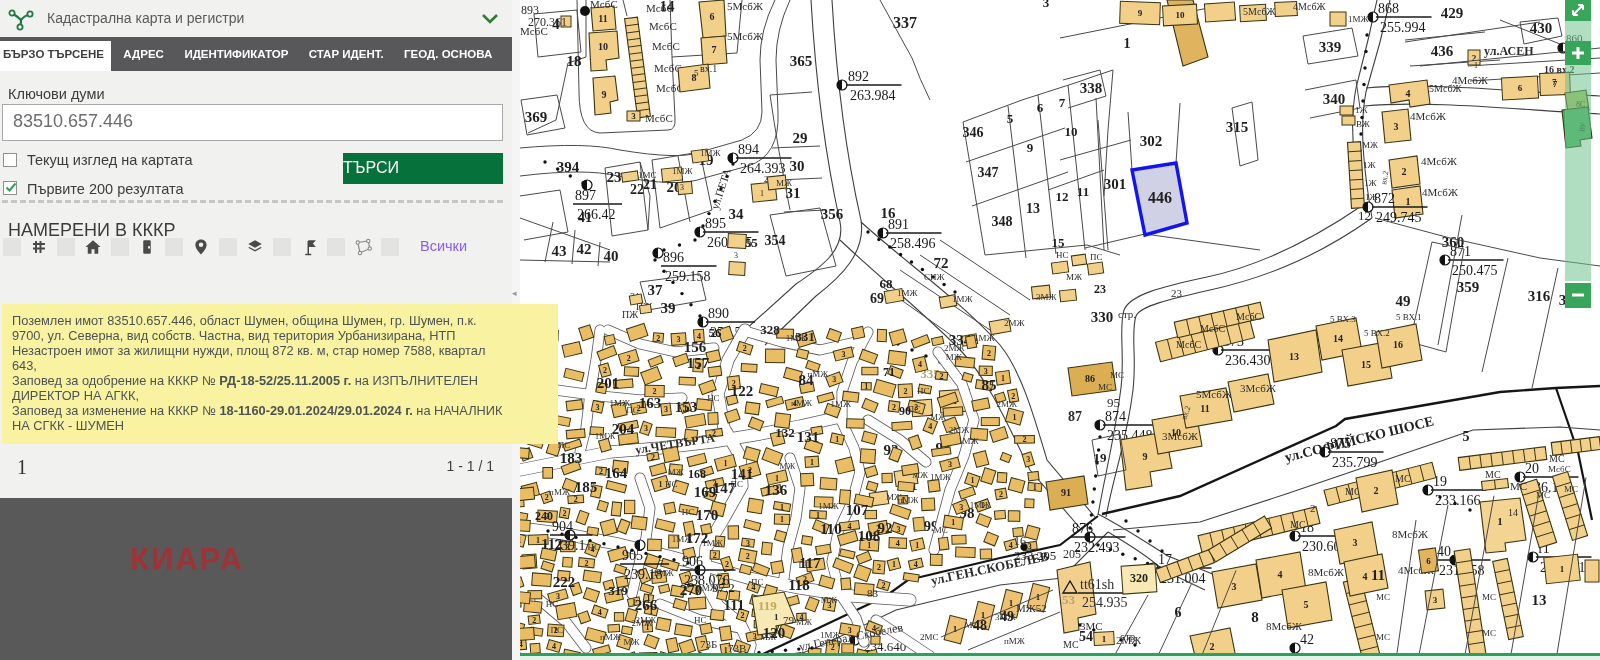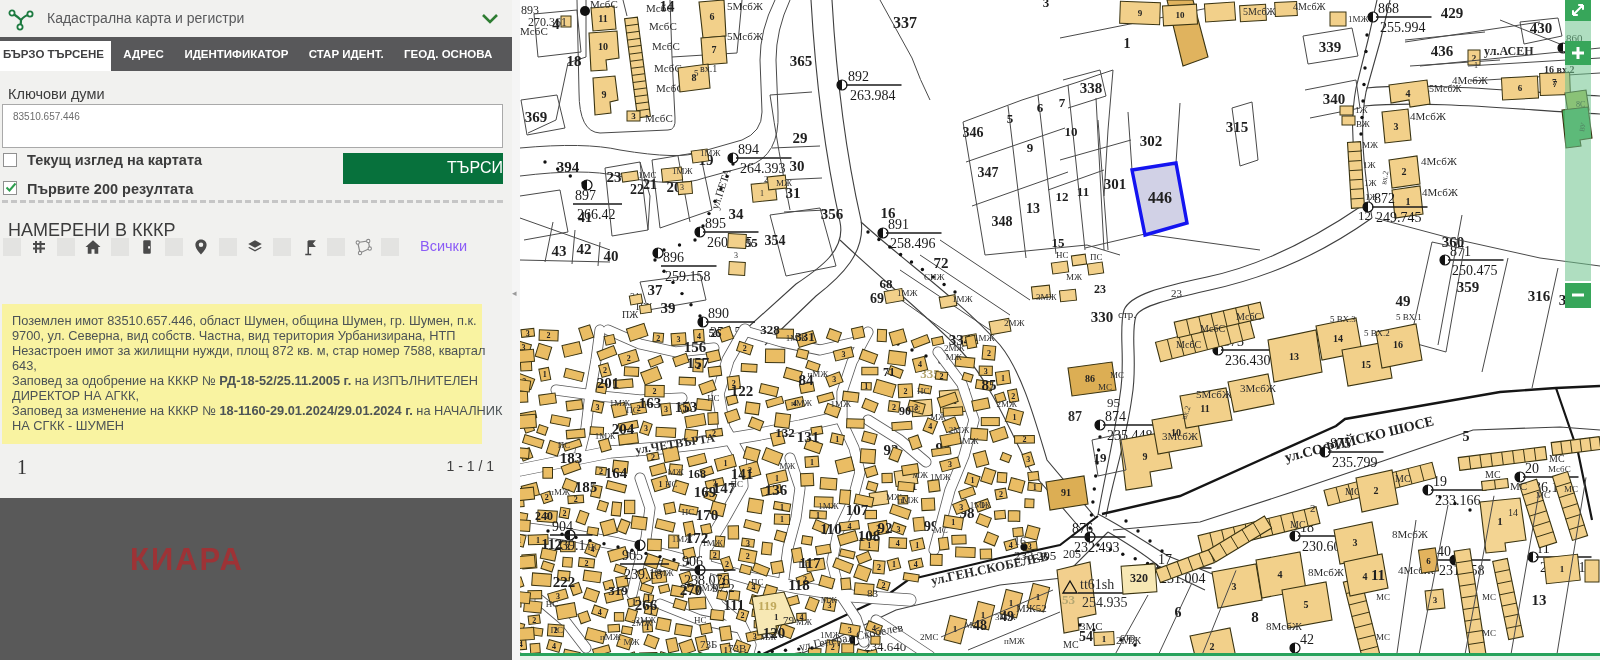--- a/index.html
+++ b/index.html
@@ -2,40 +2,40 @@
 <html><head><meta charset="utf-8"><style>
 *{margin:0;padding:0;box-sizing:border-box}
 body{width:1600px;height:660px;overflow:hidden;position:relative;font-family:"Liberation Sans", sans-serif;background:#fff}
 #sb{position:absolute;left:0;top:0;width:512px;height:660px;background:#f1f1ef;z-index:5}
 #hdr{position:absolute;left:0;top:0;width:512px;height:37px;background:#f1f1ef}
 #hdrt{position:absolute;left:47px;top:10px;font-size:14px;color:#595a5c}
 #tabs{position:absolute;left:0;top:37px;width:512px;height:34px;background:#58585a}
 .tab{display:inline-block;color:#fff;font-size:11.5px;font-weight:bold;padding:11px 8px 9px 8px;vertical-align:top;letter-spacing:0}
 .tab.active{background:#fff;color:#3e3e40;margin-top:4px;padding:7px 7px 23px 3px;height:30px}
 #kw{position:absolute;left:8px;top:86px;font-size:14.5px;font-weight:normal;color:#3c3c3c}
-#inp{position:absolute;left:2px;top:104px;width:501px;height:44px;background:#fff;border:1px solid #a9a9a9;font-size:10px;color:#6d6d6d;padding:6px 0 0 10px}
+#inp{position:absolute;left:2px;top:104px;width:501px;height:37px;background:#fff;border:1px solid #a9a9a9;font-size:18px;color:#6d6d6d;padding:6px 0 0 10px}
 .cbrow{position:absolute;left:3px}
 .cb{display:inline-block;width:14px;height:14px;background:#fff;border:1px solid #909090;vertical-align:-2px}
 .cb svg{position:relative;top:-3px;left:1px}
-.cbl{font-size:14.5px;font-weight:bold;color:#3c3c3c;margin-left:10px}
-#srch{position:absolute;left:343px;top:153px;width:160px;height:31px;background:#07713c;color:#fff;font-size:16px;text-align:right;padding-top:6px}
+.cbl{font-size:14.5px;font-weight:normal;color:#3c3c3c;margin-left:10px}
+#srch{position:absolute;left:343px;top:153px;width:160px;height:31px;background:#07713c;color:#fff;font-size:16px;text-align:left;padding-top:6px}
 #dash{position:absolute;left:2px;top:200px;width:501px;border-top:3px dashed #c6c6c6}
 #found{position:absolute;left:8px;top:220px;font-size:18px;font-weight:normal;color:#3c3c3c}
 #icons{position:absolute;left:3px;top:238px;width:508px;white-space:nowrap;font-size:0}
 .isq{display:inline-block;width:18px;height:18px;background:#e3e3e1;margin-right:9px;vertical-align:top}
 .ico{display:inline-block;width:18px;height:18px;margin-right:9px;vertical-align:top;text-align:center}
 .ico svg{margin-top:0}
 #vs{font-size:14.5px;color:#8b5cf6;margin-left:12px;vertical-align:3px}
 #resrow{position:absolute;left:0px;top:270px;width:512px;height:31px;background:#e7e7e5}
 #rest{position:absolute;left:27px;top:6px;font-size:15px;color:#4a4a4a}
 #mag{position:absolute;left:447px;top:0;width:33px;height:31px;background:#eae7a0;text-align:center}
 #mag svg{margin-top:4px}
 #plus{position:absolute;left:481px;top:0;width:31px;height:31px;background:#e3e09a;text-align:center}
 #plus svg{margin-top:4px}
-#ybox{position:absolute;left:2px;top:304px;width:480px;height:140px;background:#f9f3a1;color:#4c5356;font-size:12.8px;line-height:15px;padding:9px 0 0 10px;white-space:nowrap}
+#ybox{position:absolute;left:2px;top:304px;width:556px;height:140px;background:#f9f3a1;color:#4c5356;font-size:12.8px;line-height:15px;padding:9px 0 0 10px;white-space:nowrap}
 #pag{position:absolute;left:0;top:444px;width:512px;height:54px;background:#f1f1ef}
 #p1{position:absolute;left:17px;top:12px;font-family:"Liberation Serif",serif;font-size:20px;color:#333}
 #p2{position:absolute;right:18px;top:14px;font-size:14px;color:#404040}
 #foot{position:absolute;left:0;top:498px;width:512px;height:162px;background:#595959}
 #kiara{position:absolute;left:130px;top:44px;font-size:31px;font-weight:bold;color:#9d3336;letter-spacing:2px}
 #gutter{position:absolute;left:512px;top:0;width:8px;height:660px;background:#f5f5f5;z-index:4}
 #garr{position:absolute;left:0px;top:288px;font-size:9px;color:#9a9a9a}
 #zstrip{position:absolute;left:1565px;top:20px;width:26px;height:261px;background:rgba(110,195,140,0.55);z-index:6}
 .zbtn{position:absolute;left:1565px;width:26px;height:24px;background:#37a65a;z-index:7;text-align:center}
 .zbtn svg{margin-top:4px}

